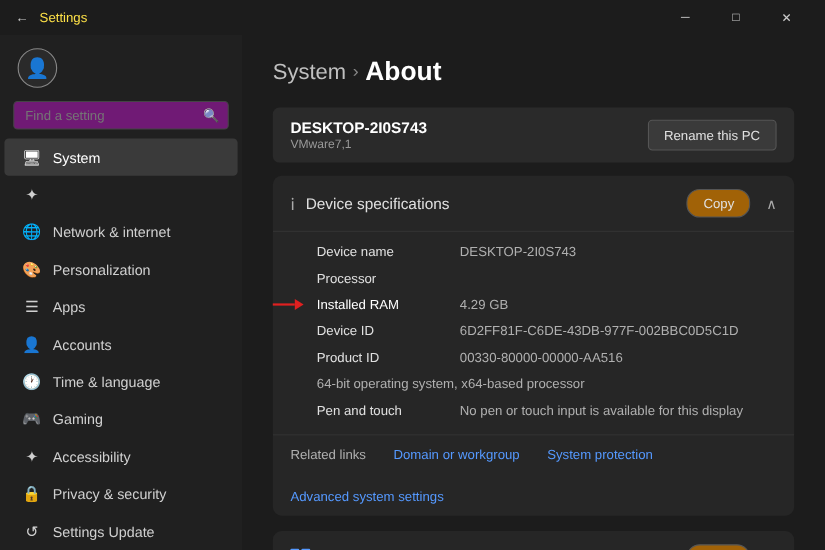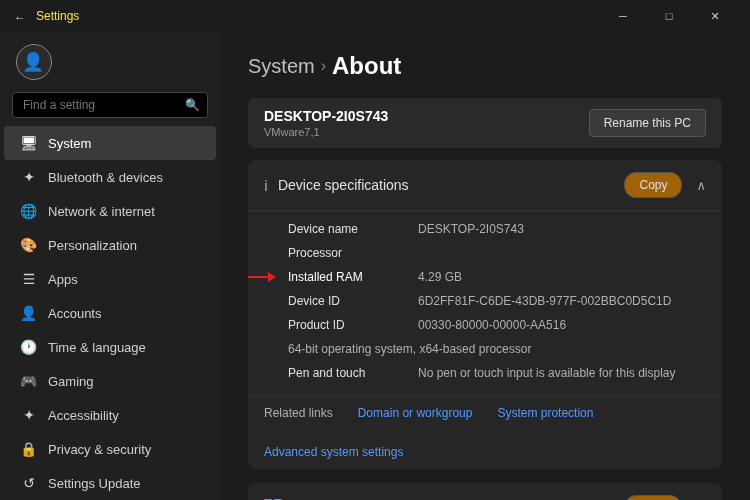--- a/index.html
+++ b/index.html
@@ -90,21 +90,21 @@
       color: #aaa;
       background: #2a2a2a;
       flex-shrink: 0;
     }
     .search-box {
       margin: 4px 12px 8px;
       position: relative;
     }
     .search-input {
       width: 100%;
-      background: #000000;
+      background: #701a75;
       border: 1px solid #444;
       border-radius: 4px;
       padding: 5px 28px 5px 10px;
       color: #ccc;
       font-size: 12px;
       outline: none;
     }
     .search-icon-wrap {
       position: absolute;
       right: 8px;
@@ -328,21 +328,20 @@
       <input class="search-input" type="text" placeholder="Find a setting" style="">
       <span class="search-icon-wrap">🔍</span>
     </div>
     <div id="sidebar-items">
         <div class="sidebar-item active">
           <span class="sidebar-icon">🖥</span>
     <span>System</span>
         </div>
         <div class="sidebar-item">
           <span class="sidebar-icon">✦</span>
-    <span>Bluetooth &amp; devices</span>
         </div>
         <div class="sidebar-item">
           <span class="sidebar-icon">🌐</span>
     <span>Network &amp; internet</span>
         </div>
         <div class="sidebar-item">
           <span class="sidebar-icon">🎨</span>
     <span>Personalization</span>
         </div>
         <div class="sidebar-item">

